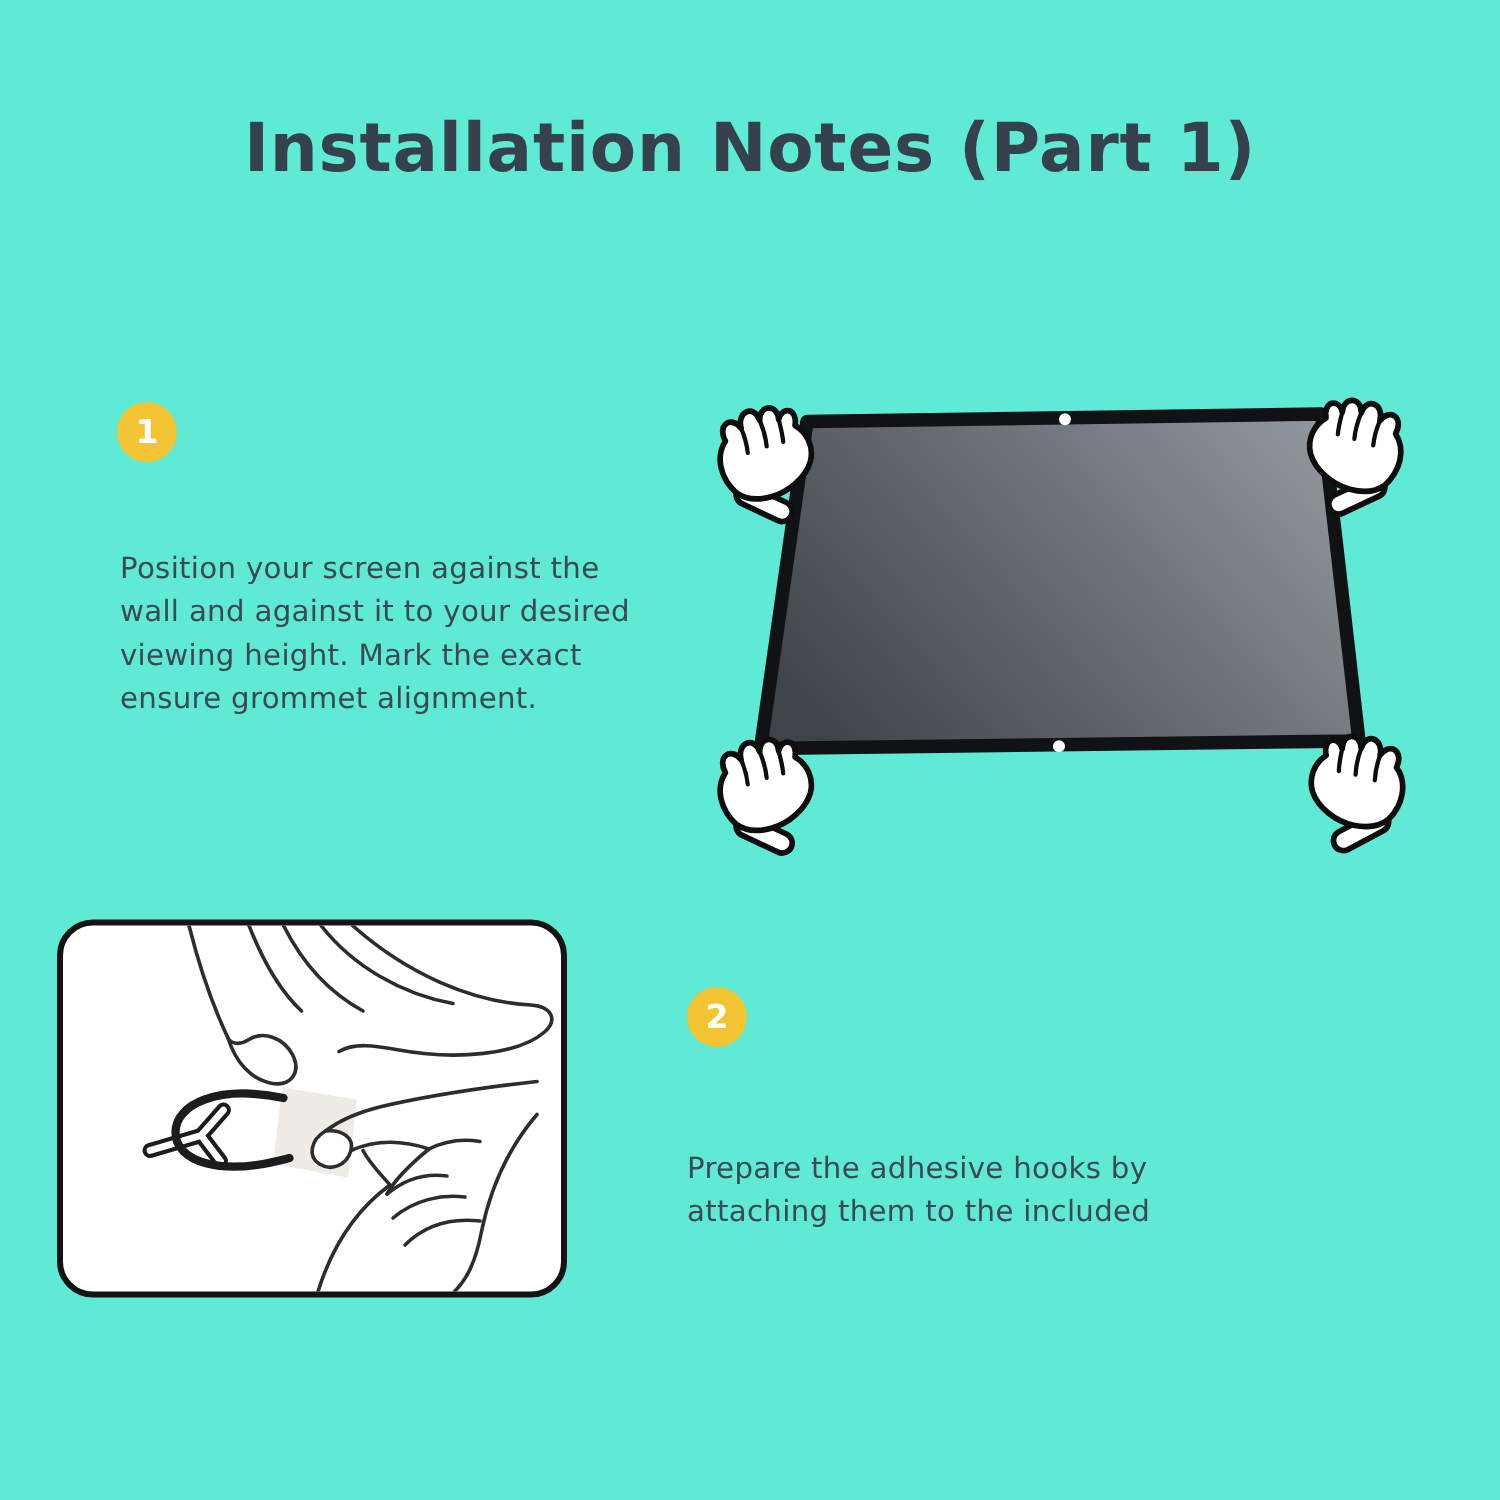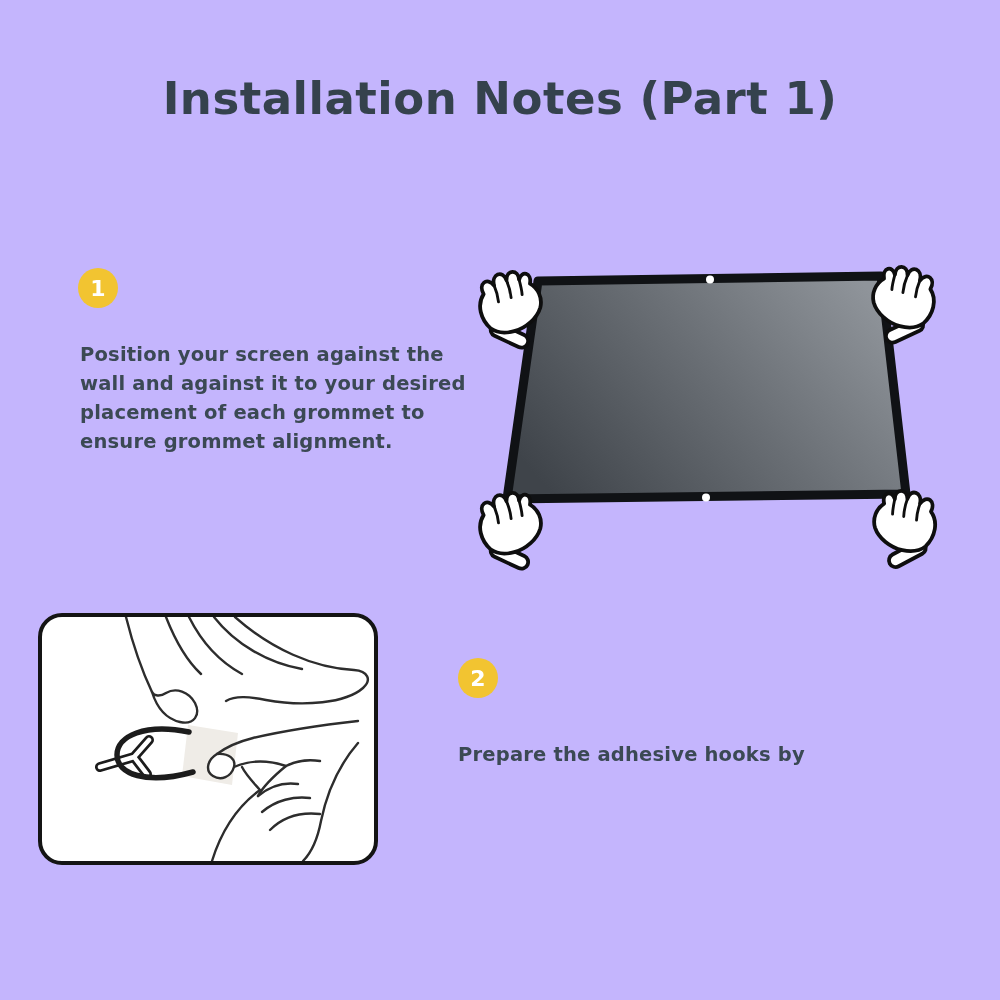--- a/index.html
+++ b/index.html
@@ -1,32 +1,32 @@
 <!DOCTYPE html>
 <html><head>
 <meta charset="utf-8">
 <style>
   html,body{margin:0;padding:0;background:#ffffff;}
   .canvas{
-    position:relative;width:1000px;height:1000px;background:#c4b5fd;
+    position:relative;width:1000px;height:1000px;background:#5eead4;
     overflow:hidden;font-family:"DejaVu Sans","Liberation Sans",sans-serif;
   }
   .page-title{
     position:absolute;top:72px;left:0;width:1000px;text-align:center;
     font-size:45px;font-weight:bold;color:#35424d;letter-spacing:.5px;margin:0;
   }
   .step-badge{
     position:absolute;width:40px;height:40px;border-radius:50%;
     background:#F2C431;color:#ffffff;font-size:22px;font-weight:bold;
     display:flex;align-items:center;justify-content:center;
   }
   .badge-1{left:78px;top:268px;}
   .badge-2{left:458px;top:658px;}
-  .step-text{position:absolute;color:#3b4954;font-size:19.5px;font-weight:bold;
-    letter-spacing:.2px;line-height:29px;}
+  .step-text{position:absolute;color:#3b4954;font-size:19.5px;font-weight:normal;
+    letter-spacing:.2px;line-height:29px;margin-top:24px;}
   .text-1{left:80px;top:340px;}
   .text-2{left:458px;top:740px;}
   .step-line{white-space:nowrap;}
   .screen-art{position:absolute;left:460px;top:243px;width:510px;height:330px;}
   .hook-box{
     position:absolute;left:38px;top:613px;width:332px;height:244px;
     border:4px solid #141414;border-radius:24px;background:#ffffff;
   }
   .hook-art{position:absolute;left:0;top:0;width:100%;height:100%;border-radius:20px;}
 </style>
@@ -34,21 +34,21 @@
 <body>
 
 <div class="canvas">
 
   <h1 class="page-title">Installation Notes (Part 1)</h1>
 
   <div class="step-badge badge-1">1</div>
   <div class="step-text text-1">
     <div class="step-line">Position your screen against the</div>
     <div class="step-line">wall and against it to your desired</div>
-    <div class="step-line">placement of each grommet to</div>
+    <div class="step-line">viewing height. Mark the exact</div>
     <div class="step-line">ensure grommet alignment.</div>
   </div>
 
   <svg class="screen-art" viewBox="460 243 510 330" aria-hidden="true">
     <defs>
       <linearGradient id="scrGrad" x1="0" y1="0.75" x2="1" y2="0.25">
         <stop offset="0" stop-color="#3f444a"></stop>
         <stop offset="0.55" stop-color="#6a6f75"></stop>
         <stop offset="1" stop-color="#8f949a"></stop>
       </linearGradient>
@@ -67,20 +67,21 @@
 
     <use href="#glove" transform="translate(513,301) rotate(-15) scale(0.95)"></use>
     <use href="#glove" transform="translate(513,522) rotate(-15) scale(0.95)"></use>
     <use href="#glove" transform="translate(901,296) scale(-0.95,0.95) rotate(-15)"></use>
     <use href="#glove" transform="translate(902,520) scale(-0.95,0.95) rotate(-12)"></use>
   </svg>
 
   <div class="step-badge badge-2">2</div>
   <div class="step-text text-2">
     <div class="step-line">Prepare the adhesive hooks by</div>
+    <div class="step-line">attaching them to the included</div>
   </div>
 
   <div class="hook-box">
     <svg class="hook-art" viewBox="0 0 332 244" aria-hidden="true">
       <g stroke="#2d2d2d" stroke-width="2.4" fill="none" stroke-linecap="round" stroke-linejoin="round">
 
         <g>
           <path d="M 84,0 C 92,32 101,56 110,75"></path>
           <path d="M 124,0 C 133,23 144,43 159,57"></path>
           <path d="M 147,0 C 160,26 178,45 200,57"></path>

